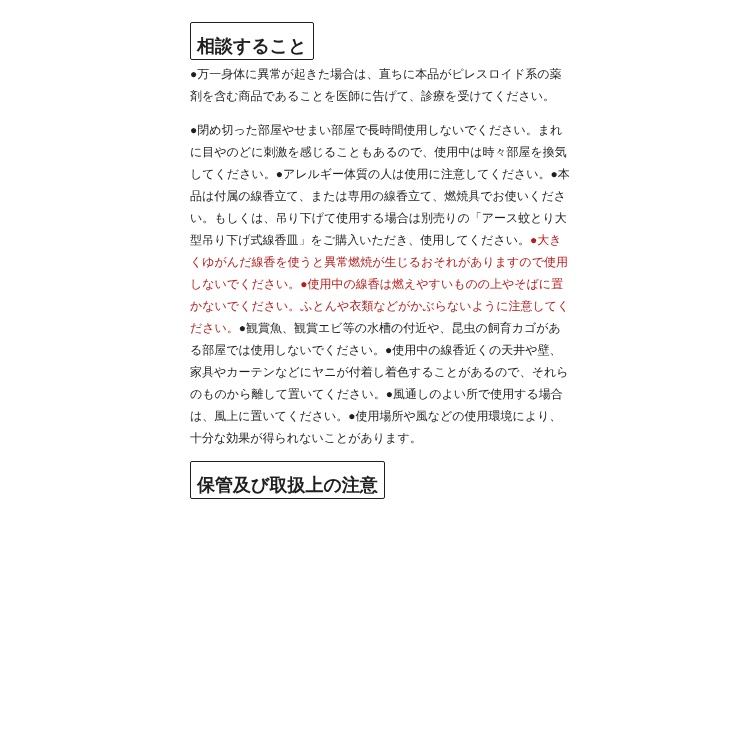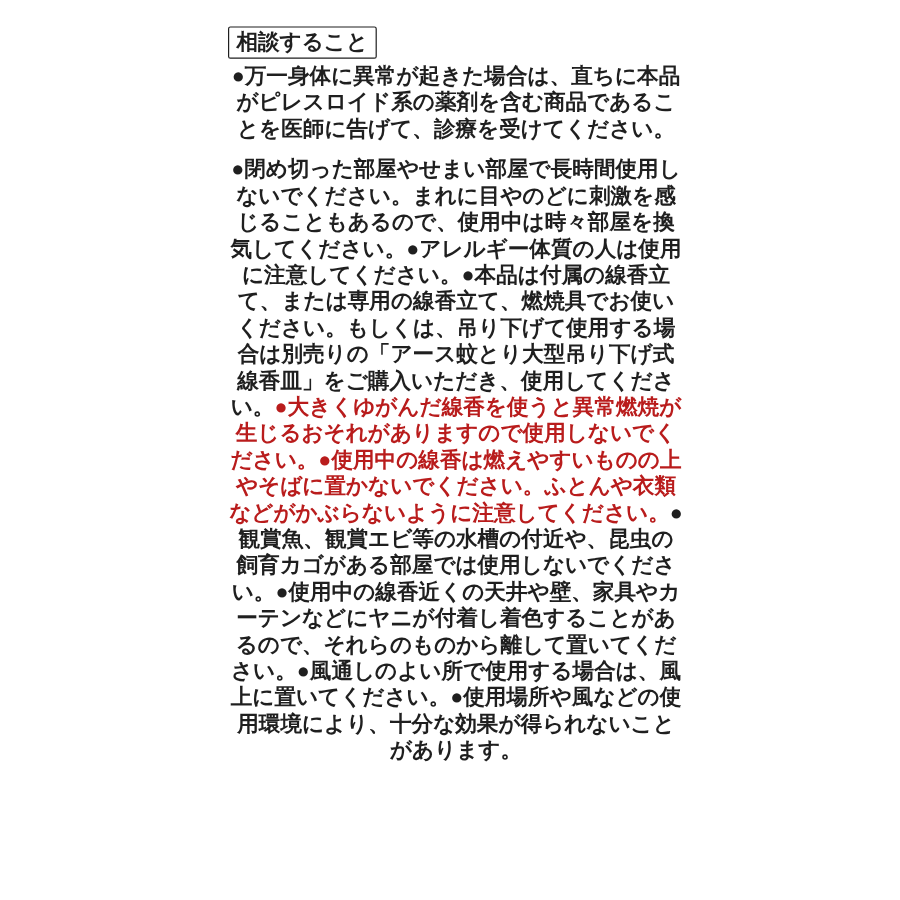--- a/index.html
+++ b/index.html
@@ -28,33 +28,33 @@
     margin: 0 0 14px 0;
     color: #1f1f1f;
   }
   section {
     margin-bottom: 12px;
   }
   .box-heading {
     display: inline-block;
     border: 1.5px solid #1f1f1f;
     border-radius: 2px;
-    padding: 1px 6px 2px 6px;
+    padding: 12px 6px 2px 6px;
     font-size: 18px;
     font-weight: 600;
     line-height: 22px;
     margin: 0 0 3px 0;
     background: #ffffff;
   }
   .body-text {
-    font-size: 18px;
-    font-weight: 700;
+    font-size: 12px;
+    font-weight: 400;
     line-height: 22px;
     margin: 0;
-    text-align: center;
+    text-align: left;
     letter-spacing: 0;
     word-break: break-all;
     overflow-wrap: anywhere;
   }
   .red {
     color: #b91c1c;
   }
 </style>
 </head>
 <body>
@@ -64,14 +64,19 @@
 
   <section>
     <div class="box-heading">相談すること</div>
     <p class="body-text">●万一身体に異常が起きた場合は、直ちに本品がピレスロイド系の薬剤を含む商品であることを医師に告げて、診療を受けてください。</p>
   </section>
 
   <section>
     <p class="body-text"><span>●閉め切った部屋やせまい部屋で長時間使用しないでください。まれに目やのどに刺激を感じることもあるので、使用中は時々部屋を換気してください。●アレルギー体質の人は使用に注意してください。●本品は付属の線香立て、または専用の線香立て、燃焼具でお使いください。もしくは、吊り下げて使用する場合は別売りの「アース蚊とり大型吊り下げ式線香皿」をご購入いただき、使用してください。</span><span class="red">●大きくゆがんだ線香を使うと異常燃焼が生じるおそれがありますので使用しないでください。●使用中の線香は燃えやすいものの上やそばに置かないでください。ふとんや衣類などがかぶらないように注意してください。</span><span>●観賞魚、観賞エビ等の水槽の付近や、昆虫の飼育カゴがある部屋では使用しないでください。●使用中の線香近くの天井や壁、家具やカーテンなどにヤニが付着し着色することがあるので、それらのものから離して置いてください。●風通しのよい所で使用する場合は、風上に置いてください。●使用場所や風などの使用環境により、十分な効果が得られないことがあります。</span></p>
   </section>
 
+  <section>
+    <div class="box-heading">保管及び取扱上の注意</div>
+    
+    
+  </section>
 
 </div>
 
 </body></html>

